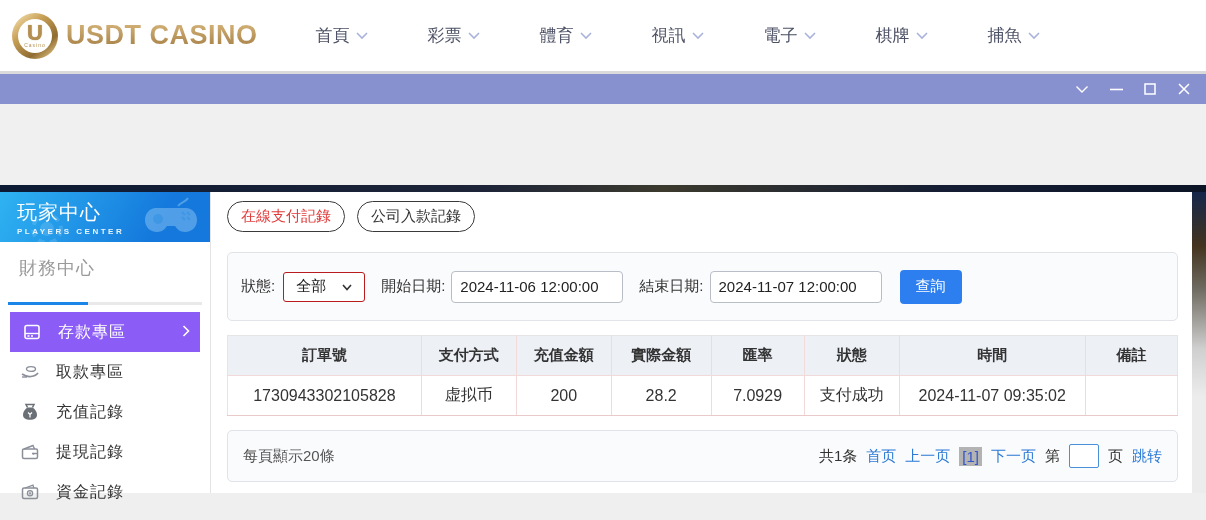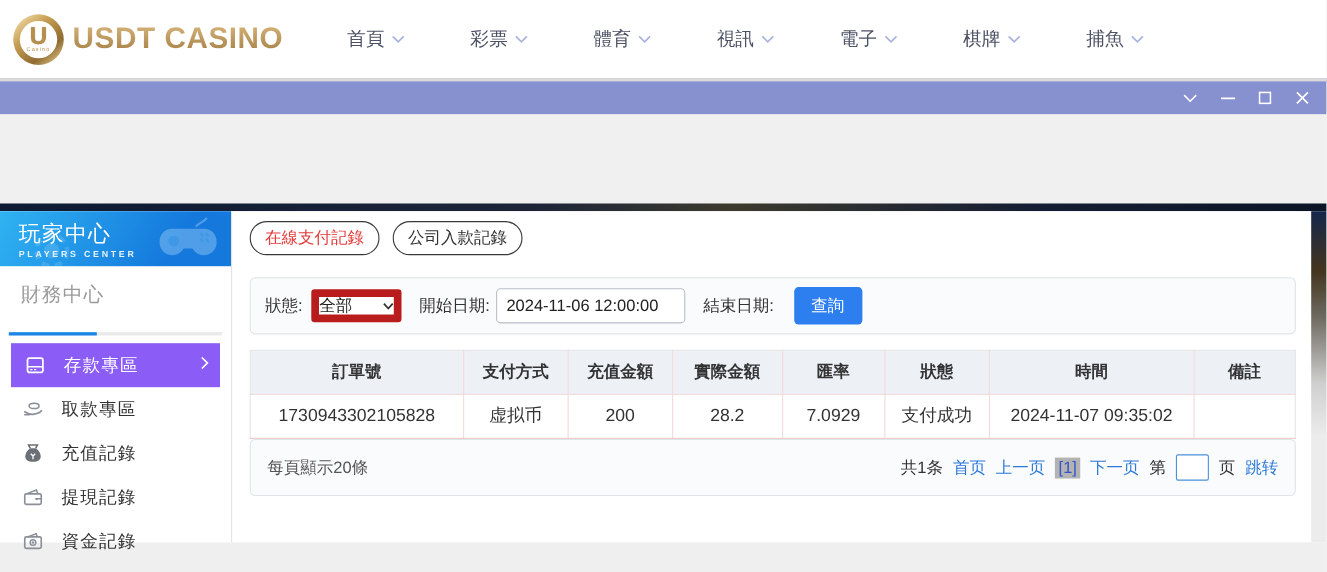--- a/index.html
+++ b/index.html
@@ -51,35 +51,35 @@
   .menu-item.active { background:#8b5cf6; margin:0 10px; padding:0 10px 0 12px; }
   .menu-item.active .mi-label { color:#ffffff; }
   .menu-item.active .mi-chevron { margin-left:auto; }
 
   
   .main-panel { flex:1; padding:9px 28px 0 16px; }
   .tabs-row { display:flex; gap:12px; }
   .tab-pill { border:1px solid #3a3a3a; border-radius:16px; padding:5px 13px; font-size:15px; color:#333333; background:#ffffff; cursor:pointer; }
   .tab-pill.red { color:#e23b3b; }
 
-  .filter-box { margin-top:20px; height:52px; border:1px solid #e0e3e8; border-radius:5px; background:#fafbfc; display:flex; align-items:center; padding:0 13px; }
+  .filter-box { margin-top:20px; height:69px; border:1px solid #e0e3e8; border-radius:5px; background:#fafbfc; display:flex; align-items:center; padding:0 13px; }
   .filter-label { font-size:15px; color:#333333; white-space:nowrap; }
-  .status-select { width:82px; height:30px; border:7px solid #b91c1c; border-radius:3px; background:#ffffff; display:flex; align-items:center; justify-content:space-between; padding:0 0; margin-left:8px; cursor:pointer;font-family:Liberation Serif, serif; }
+  .status-select { width:82px; height:30px; border:1px solid #b91c1c; border-radius:3px; background:#ffffff; display:flex; align-items:center; justify-content:space-between; padding:0 12px; margin-left:8px; cursor:pointer;font-family:Liberation Serif, serif; }
   .status-select span { font-size:15px; color:#222222; }
   .date-input { width:172px; height:32px; border:1px solid #b9bdc6; border-radius:4px; background:#ffffff; font-size:15px; color:#222222; padding:0 8px; margin-left:6px; font-family:"Liberation Sans",sans-serif; }
   .ml16 { margin-left:16px; }
   .search-btn { width:62px; height:34px; background:#2d7ff0; border:none; border-radius:4px; color:#ffffff; font-size:15px; margin-left:18px; cursor:pointer; font-family:"Liberation Sans",sans-serif; }
 
   .records-table { margin-top:14px; width:100%; border-collapse:collapse; table-layout:fixed; border:1px solid #e5e5e5; }
   .records-table th { background:#edf1f6; height:40px; font-size:15px; color:#333333; font-weight:bold; border:1px solid #f2dada; border-top-color:#e5e5e5; }
   .records-table td { background:#ffffff; height:40px; font-size:16px; color:#333333; text-align:center; border:1px solid #f2dada; border-bottom-color:#e9c9c9; }
   .records-table th:first-child, .records-table td:first-child { border-left-color:#e5e5e5; }
   .records-table th:last-child, .records-table td:last-child { border-right-color:#e5e5e5; }
 
-  .pagination-box { height:52px; border:1px solid #e0e3e8; border-radius:5px; background:#fafbfc; display:flex; align-items:center; justify-content:space-between; padding:0 15px; }
+  .pagination-box { margin-top:14px; height:52px; border:1px solid #e0e3e8; border-radius:5px; background:#fafbfc; display:flex; align-items:center; justify-content:space-between; padding:0 15px; }
   .page-size-text { font-size:15px; color:#555555; }
   .pager { display:flex; align-items:center; gap:9px; font-size:15px; }
   .pager .plain { color:#333333; }
   .pager a { color:#2c7ad6; text-decoration:none; cursor:pointer; }
   .pager .current { background:#b3b3b3; color:#3355cc; padding:1px 3px; }
   .page-input { width:30px; height:24px; border:1px solid #4a90d9; border-radius:2px; background:#ffffff; text-align:center; font-size:14px; }
 
   .bottom-strip { height:27px; background:#efefef; }
 </style>
 </head>
@@ -282,20 +282,21 @@
       <span class="filter-label">狀態:</span>
       <div class="status-select">
         <span>全部</span>
         <span><svg width="10" height="7" viewBox="0 0 10 7">
               <path d="M1 1l4 4.5L9 1" fill="none" stroke="#333333" stroke-width="1.6"></path>
             </svg></span>
       </div>
       <span class="filter-label ml16">開始日期:</span>
       <input class="date-input" type="text" value="2024-11-06 12:00:00" style="">
       <span class="filter-label ml16">結束日期:</span>
+      <input class="date-input" type="text" value="2024-11-07 12:00:00" style="">
       <button class="search-btn">查詢</button>
     </div>
 
     <table class="records-table">
       <colgroup>
         <col style="width:20.4%">
           <col style="width:10%">
           <col style="width:10%">
           <col style="width:10.5%">
         <col style="width:9.8%">

